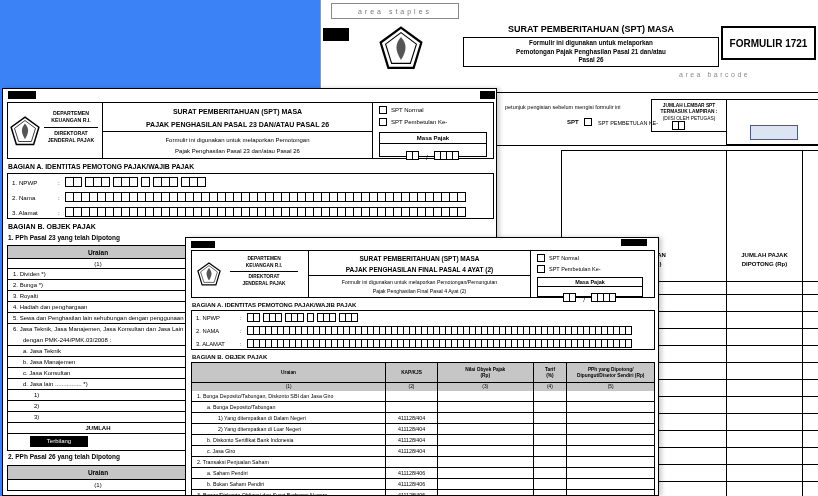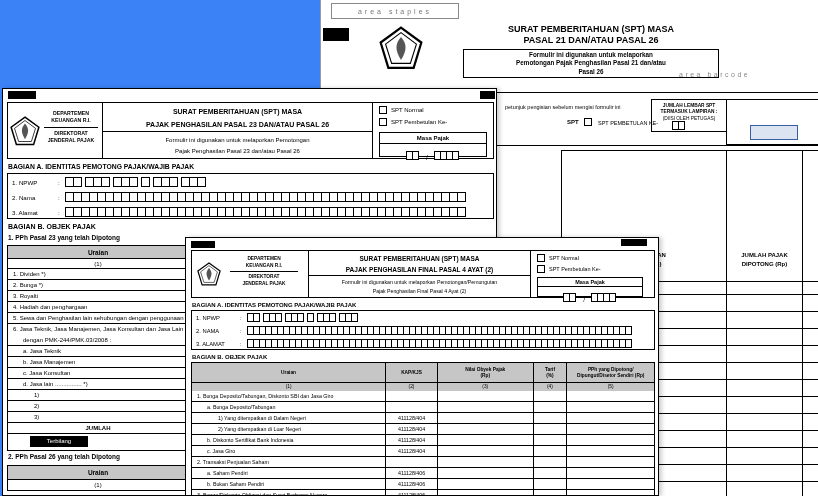--- a/index.html
+++ b/index.html
@@ -72,29 +72,31 @@
 
     <svg class="abs" style="left:58px;top:26px" width="44" height="44" viewBox="0 0 40 40">
       <polygon points="20,1.5 38.5,15 31.5,38 8.5,38 1.5,15" fill="#fff" stroke="#000" stroke-width="2"></polygon>
       <polygon points="20,6 34,16.5 28.5,34 11.5,34 6,16.5" fill="none" stroke="#000" stroke-width="1"></polygon>
       <path d="M20 10 C 25 16 26 21 20 31 C 14 21 15 16 20 10 Z" fill="#555"></path>
     </svg>
 
     <div class="abs ctr" style="left:142px;top:24px;width:256px">
       <div class="b" style="font-size:9px;line-height:1.25">
         <div>SURAT PEMBERITAHUAN (SPT) MASA</div>
-        <div>PASAL 21 DAN/ATAU PASAL 26</div>
       </div>
       <div class="bx b" style="margin-top:2px;padding:1px 2px;font-size:6.3px;line-height:1.35">
         <div>Formulir ini digunakan untuk melaporkan</div>
         <div>Pemotongan Pajak Penghasilan Pasal 21 dan/atau</div>
         <div>Pasal 26</div>
       </div>
     </div>
 
+    <div class="abs flexc b" style="left:400px;top:26px;width:95px;height:34px;border:2px solid #000;font-size:10px">
+      <span>FORMULIR 1721</span>
+    </div>
     <div class="abs" style="left:358px;top:71px;font-size:7px;letter-spacing:2.5px;color:#8a8a8a">area barcode</div>
 
     <div class="abs" style="left:0;top:92px;width:498px;border-top:1px solid #000"></div>
 
     <div class="abs" style="left:184px;top:104px;font-size:5.5px">petunjuk pengisian sebelum mengisi formulir ini</div>
     <div class="abs b" style="left:246px;top:119px;font-size:6px">SPT</div>
     <span class="chk abs" style="left:263px;top:118px"></span>
     <div class="abs" style="left:277px;top:120px;font-size:5.5px">SPT PEMBETULAN KE-</div>
     <span class="abs" style="left:352px;top:116px"><span class="dbox sm"></span><span class="dbox sm"></span></span>
 

